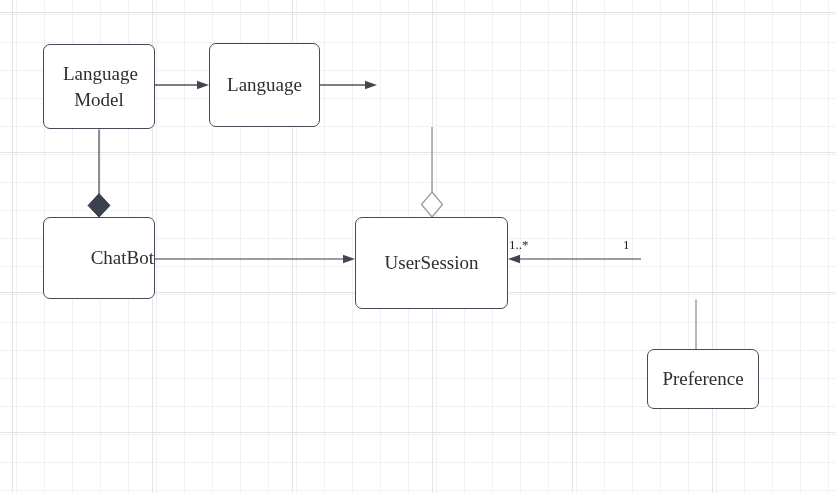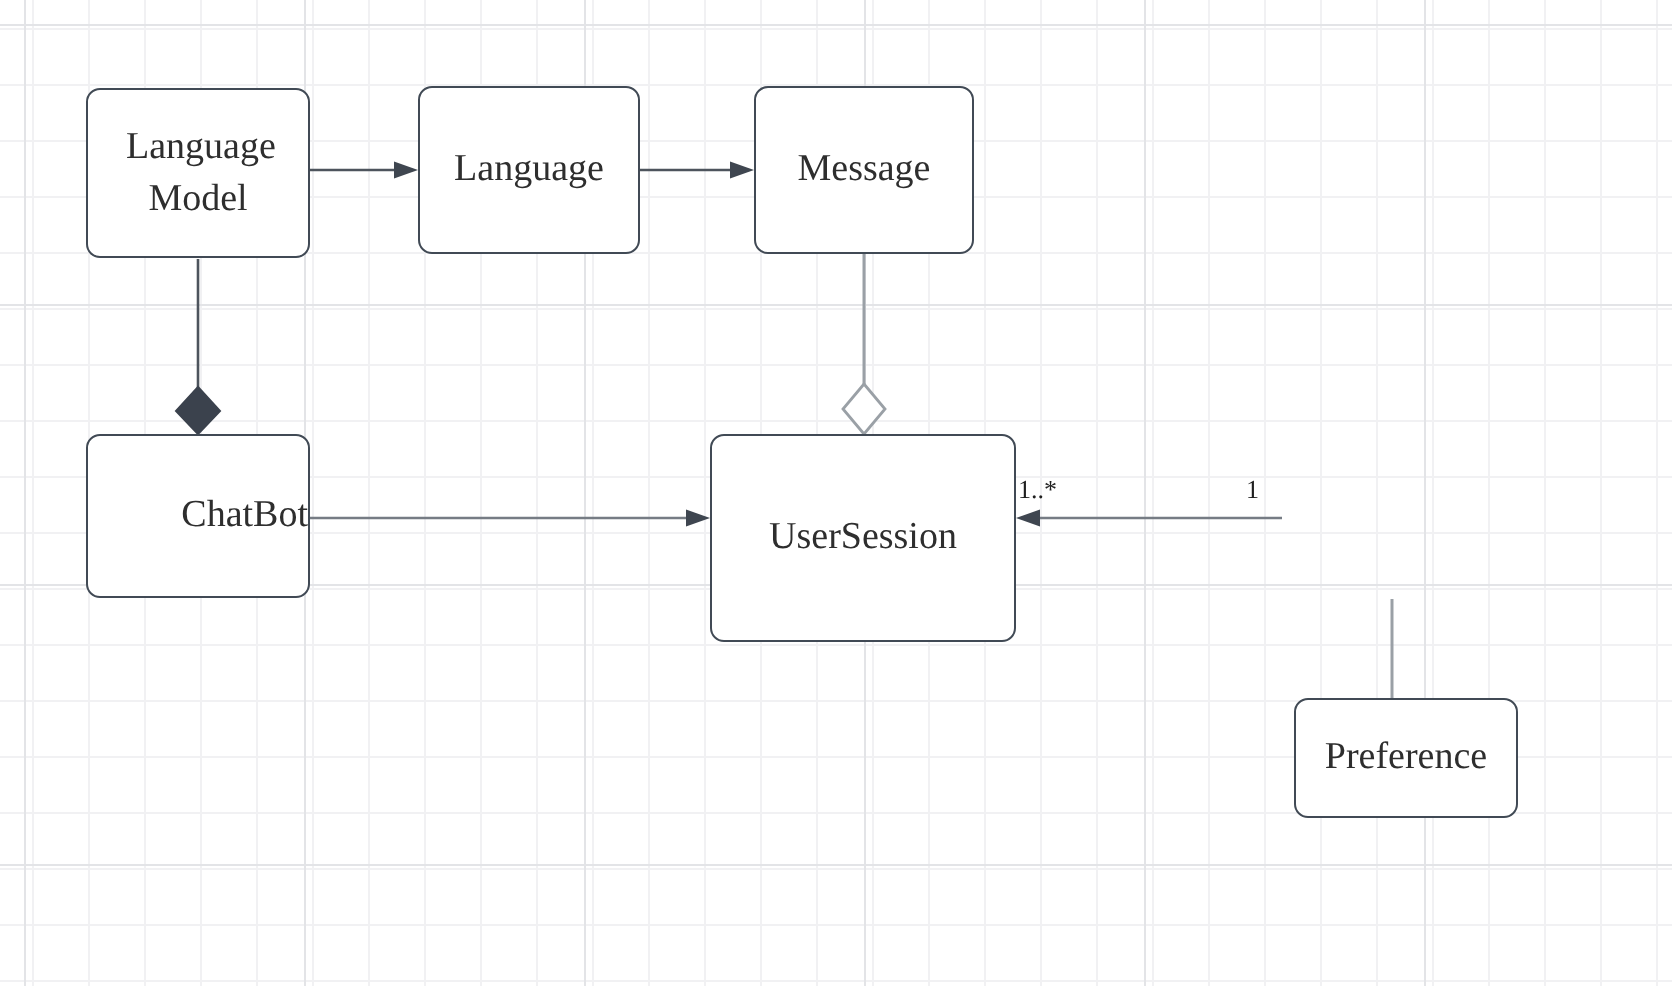--- a/index.html
+++ b/index.html
@@ -41,21 +41,21 @@
     line-height: 1.35;
     color: #2e2e2e;
   }
   .node .lbl { display: inline-block; }
 
   .n-language-model { left: 43px;  top: 44px;  width: 112px; height: 85px; }
   .n-language-model .lbl { max-width: 72px; }
   .n-response       { left: 209px; top: 43px;  width: 111px; height: 84px; }
   .n-message        { left: 377px; top: 43px;  width: 110px; height: 84px; }
   .n-chatbot        { left: 43px;  top: 217px; width: 112px; height: 82px; justify-content: flex-end; }
-  .n-user-session   { left: 355px; top: 217px; width: 153px; height: 104px; }
+  .n-user-session   { left: 355px; top: 217px; width: 153px; height: 92px; }
   .n-user           { left: 641px; top: 217px; width: 110px; height: 82px; }
   .n-preference     { left: 647px; top: 349px; width: 112px; height: 60px; }
 
   .edge-label {
     position: absolute;
     font-size: 13px;
     line-height: 14px;
     color: #1f1f1f;
     white-space: nowrap;
   }
@@ -105,23 +105,20 @@
   </svg>
 
   <div class="node n-language-model">
     <span class="lbl">Language Model</span>
   </div>
 
   <div class="node n-response">
     <span class="lbl">Language</span>
   </div>
 
-  <div class="node n-message">
-    <span class="lbl">Message</span>
-  </div>
 
   <div class="node n-chatbot">
     <span class="lbl">ChatBot</span>
   </div>
 
   <div class="node n-user-session">
     <span class="lbl">UserSession</span>
   </div>
 
 

